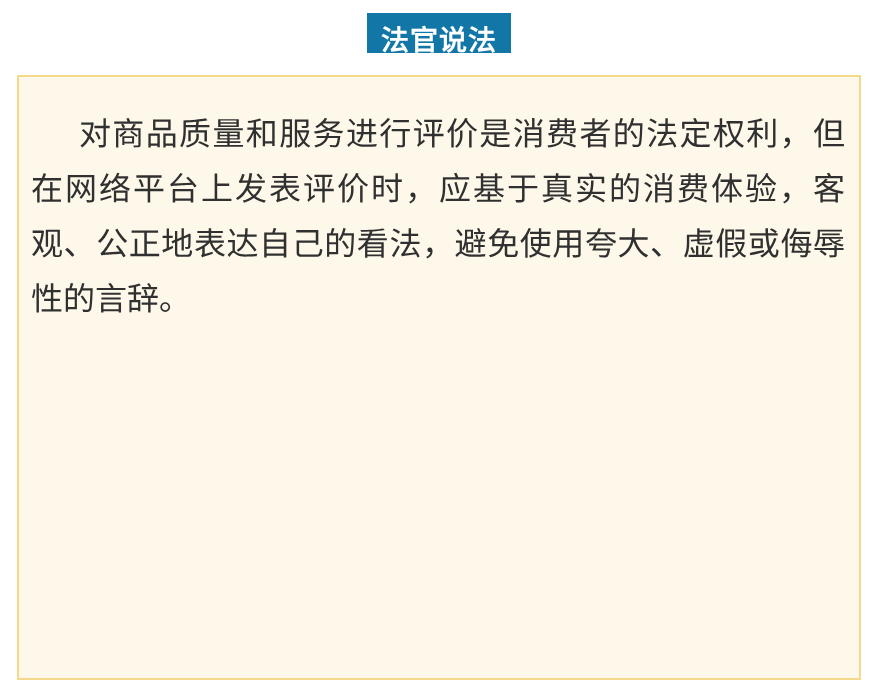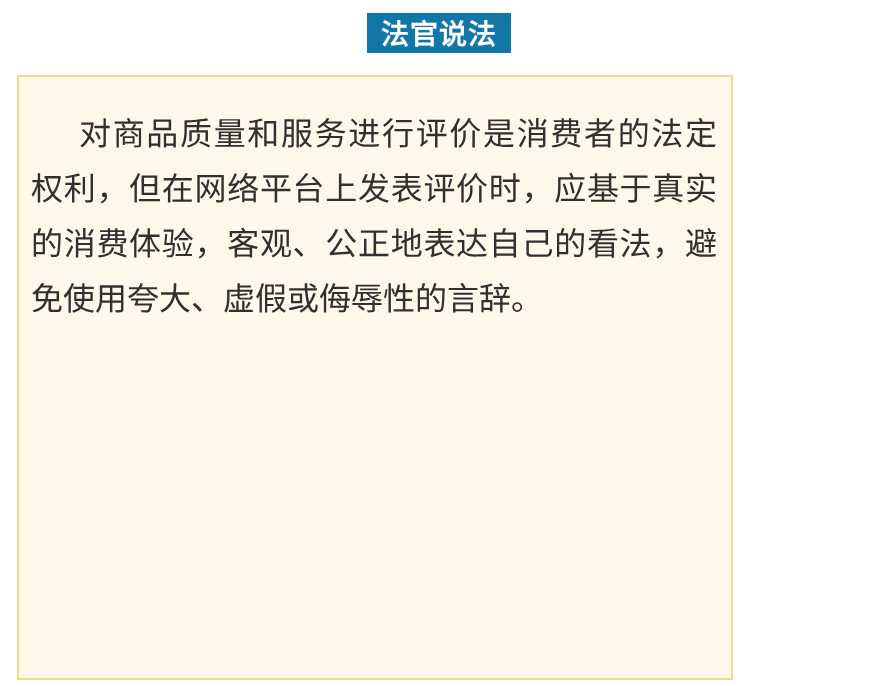--- a/index.html
+++ b/index.html
@@ -27,29 +27,29 @@
     position: absolute;
     top: 13px;
     left: 50%;
     transform: translateX(-50%);
     background: var(--badge-bg);
     color: var(--badge-text);
     font-size: 28px;
     font-weight: bold;
     line-height: 40px;
     height: 40px;
-    padding: 2px 14px;
+    padding: 8px 14px;
     letter-spacing: 1px;
     white-space: nowrap;
   }
   .content-card {
     position: absolute;
     left: 17px;
     top: 75px;
-    width: 716px;
+    width: 844px;
     height: 605px;
     background: var(--box-bg);
     border: 2px solid var(--box-border);
     padding: 30px 14px 0 12px;
     overflow: hidden;
   }
   .content-card p {
     margin: 0;
     font-size: 32px;
     line-height: 55px;

